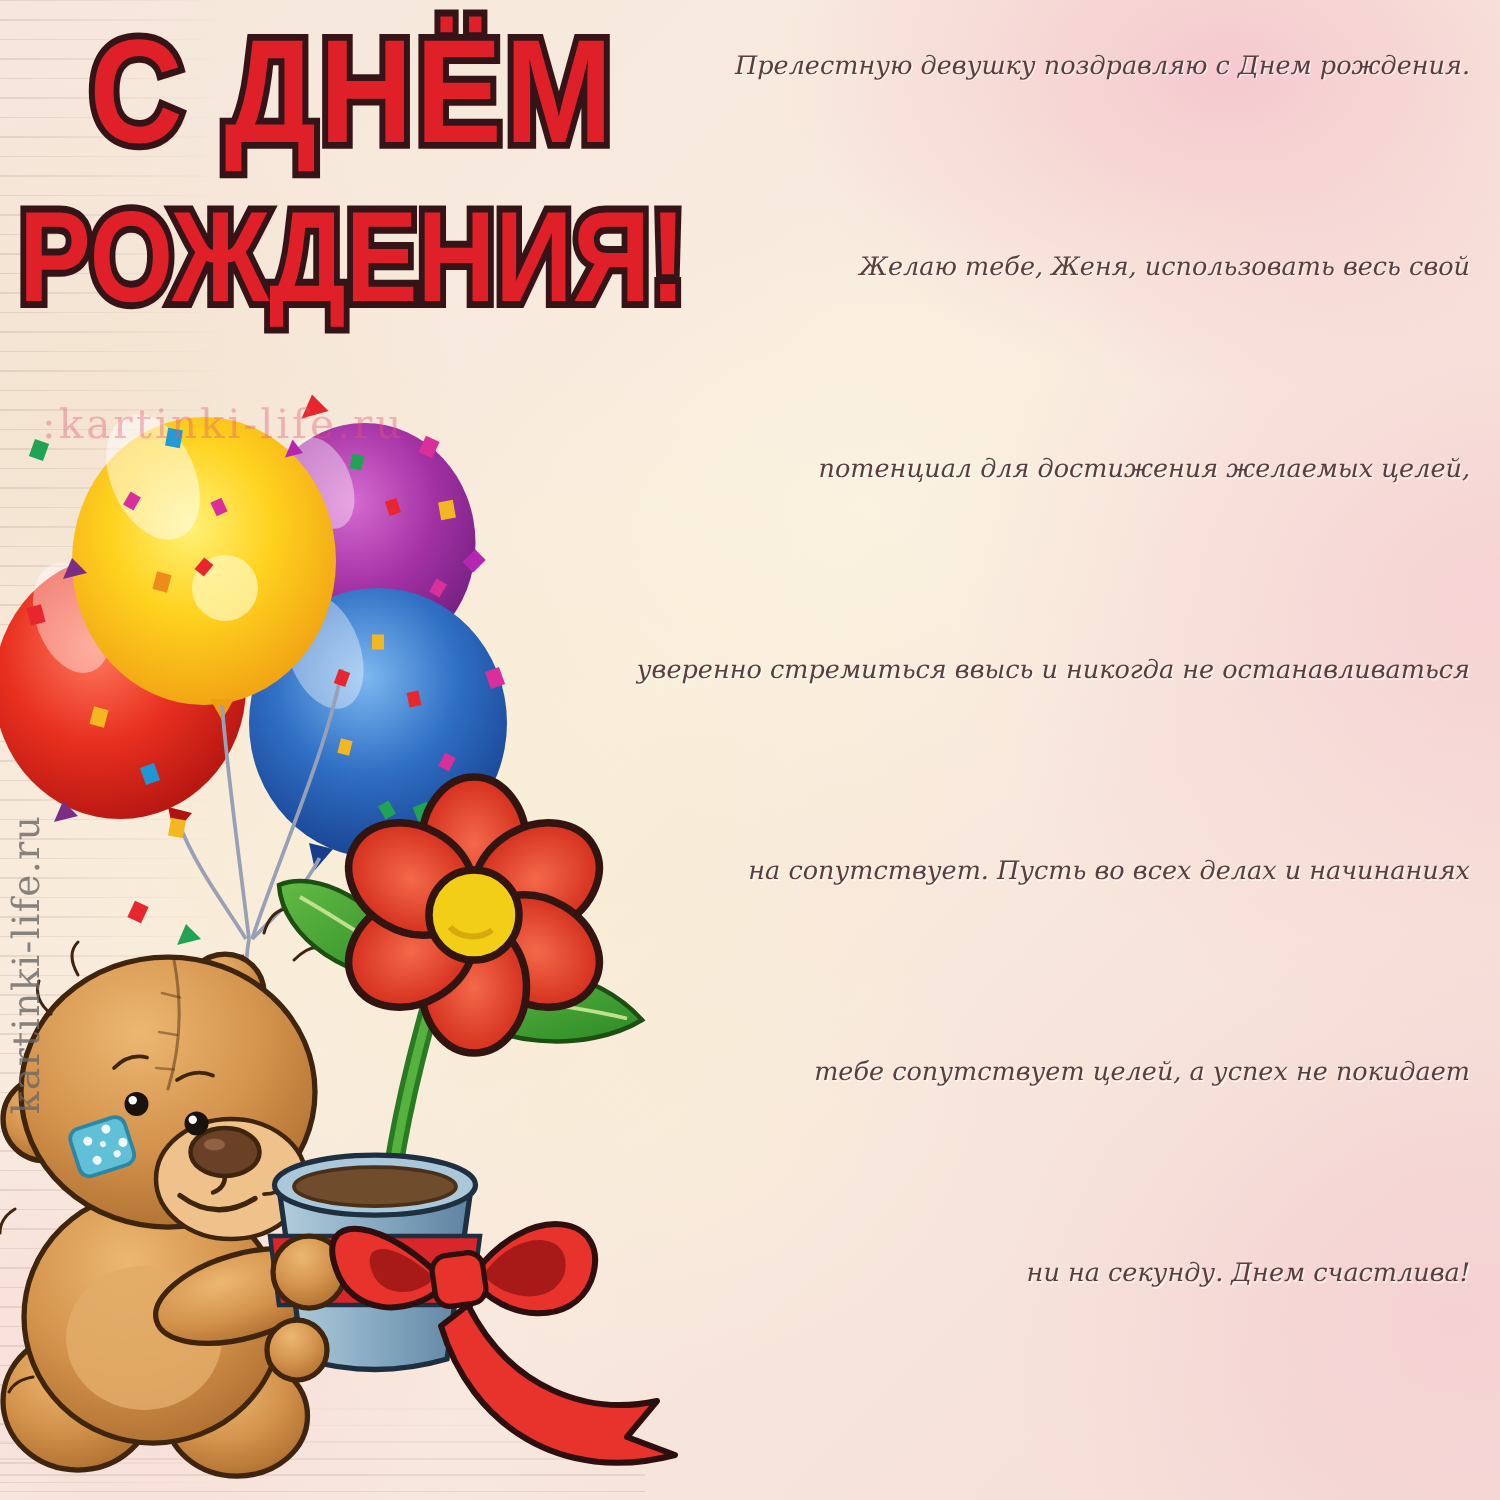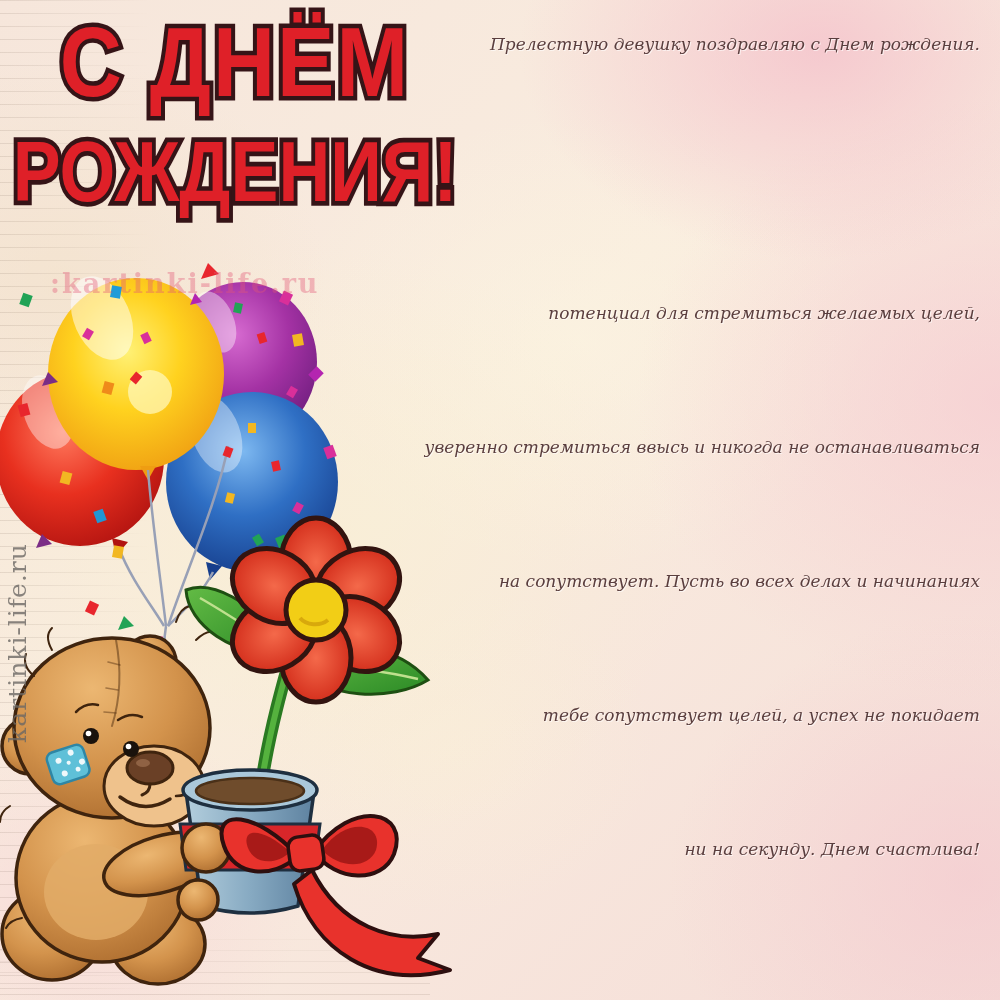--- a/index.html
+++ b/index.html
@@ -51,21 +51,21 @@
     text-shadow:1px 1px 0 rgba(255,255,255,.65);
   }
   .m0{top:34px} .m1{top:168px} .m2{top:303px} .m3{top:437px}
   .m4{top:571px} .m5{top:705px} .m6{top:839px}
 
   .wm-side {
     position:absolute; left:-88px; top:628px; width:212px; height:30px; text-align:center;
     transform:rotate(-90deg); color:rgba(108,104,100,.8); font-size:25px; letter-spacing:1px; z-index:4;
   }
   .wm-top {
-    position:absolute; left:50px; top:268px; font-size:27px; font-weight:bold;
+    position:absolute; left:28px; top:268px; font-size:27px; font-weight:normal;
     color:rgba(226,88,118,.38); letter-spacing:2px; z-index:4;
   }
 </style>
 </head>
 <body>
 
 <div class="canvas">
 
   <div class="staff-left"></div>
   <div class="staff-bottom"></div>
@@ -272,21 +272,22 @@
     </g>
   </svg>
 
   <div class="title">
     <div class="tl tl1" data-text="С ДНЁМ">С ДНЁМ</div>
     <div class="tl tl2" data-text="РОЖДЕНИЯ!">РОЖДЕНИЯ!</div>
   </div>
 
   <div class="message">
     <div class="msg-line m0">Прелестную девушку поздравляю с Днем рождения.</div>
-    <div class="msg-line m2">потенциал для стремиться желаемых целей,</div>
+    <div class="msg-line m1">Желаю тебе, Женя, использовать весь свой</div>
+    <div class="msg-line m2">потенциал для достижения желаемых целей,</div>
     <div class="msg-line m3">уверенно стремиться ввысь и никогда не останавливаться</div>
     <div class="msg-line m4">на сопутствует. Пусть во всех делах и начинаниях</div>
     <div class="msg-line m5">тебе сопутствует целей, а успех не покидает</div>
     <div class="msg-line m6">ни на секунду. Днем счастлива!</div>
   </div>
 
   <div class="wm-side">kartinki-life.ru</div>
   <div class="wm-top">:kartinki-life.ru</div>
 
 </div>

